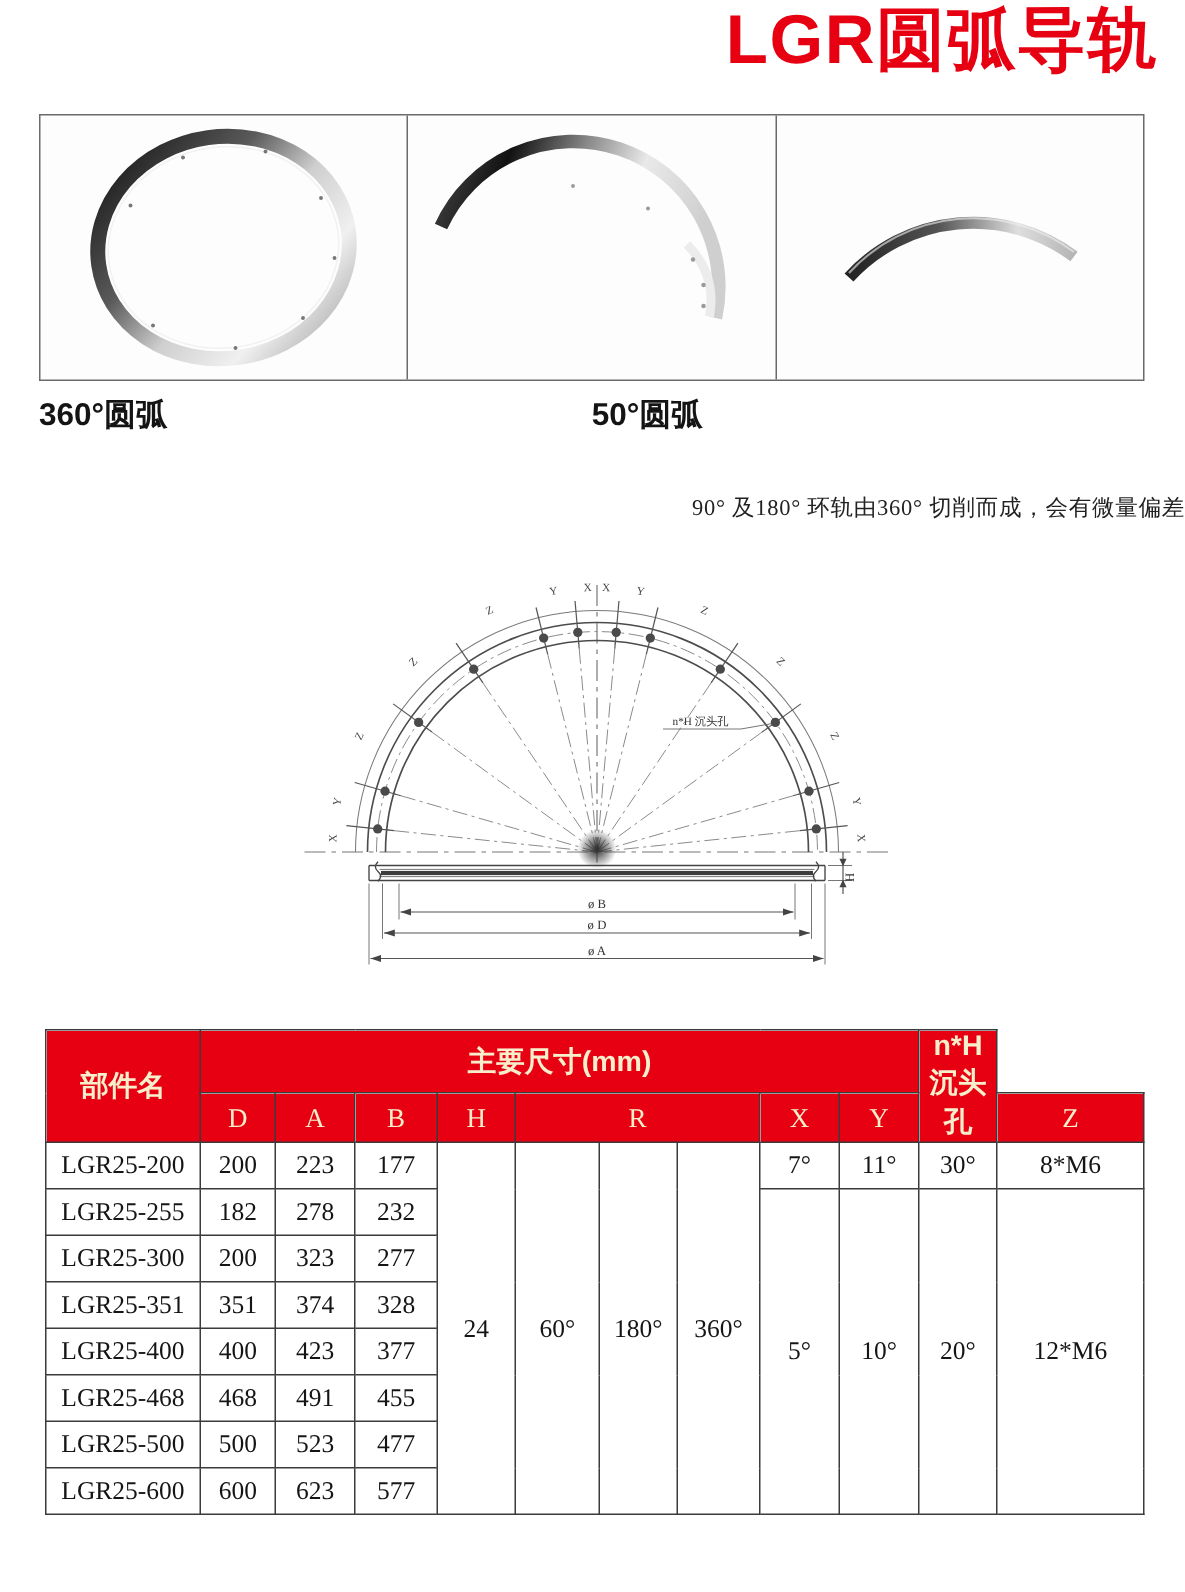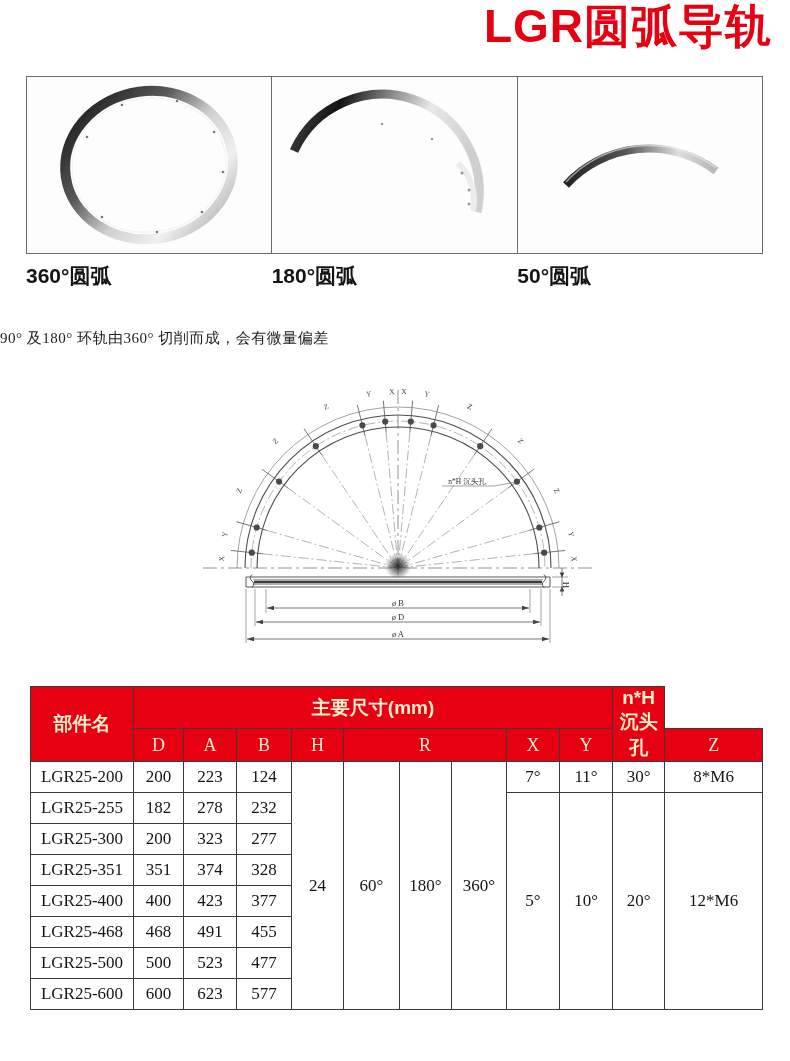--- a/index.html
+++ b/index.html
@@ -11,21 +11,21 @@
 
   .gallery{position:absolute;left:26px;top:76px;width:735px;height:176px;
            border:1px solid #6b6b6b;display:flex;background:#fdfdfd;}
   .panel{flex:1 1 0;border-right:1px solid #6b6b6b;overflow:hidden;}
   .panel:last-child{border-right:none;}
   .panel svg{display:block;}
 
   .captions{position:absolute;left:26px;top:262px;width:737px;display:flex;}
   .caption{flex:1 1 0;font-size:21px;font-weight:700;color:#141414;}
 
-  .note{position:absolute;left:0;top:329px;width:790px;text-align:left;
+  .note{position:absolute;left:0;top:329px;width:790px;text-align:right;
         font-family:"Liberation Serif",serif;font-size:15px;color:#222;letter-spacing:.5px;}
 
   .diagram{position:absolute;left:0;top:382px;}
   .dd{stroke:#7d7d7d;stroke-width:.6;fill:none;stroke-dasharray:10 3 2 3;}
   .cl{stroke:#777;stroke-width:.8;fill:none;stroke-dasharray:14 4 3 4;}
   .arc{stroke:#4c4c4c;stroke-width:1.1;fill:none;}
   .arcthin{stroke:#7a7a7a;stroke-width:.7;fill:none;}
   .tick{stroke:#555;stroke-width:.8;}
   .hole{fill:#4a4a4a;}
   .alab{font:7.5px "Liberation Serif",serif;fill:#444;}
@@ -111,21 +111,20 @@
         </linearGradient>
       </defs>
       <path d="M48,108 A112,112 0 0 1 198,94" fill="none" stroke="url(#mg3)" stroke-width="8"></path>
       <path d="M48,105 A112,112 0 0 1 198,91" fill="none" stroke="#f0f0f0" stroke-width="1.4" opacity="0.6"></path>
     </svg>
   </div>
 </div>
 
 <div class="captions">
   <div class="caption">360°圆弧</div>
-  <div class="caption">180°圆弧</div>
   <div class="caption">50°圆弧</div>
 </div>
 
 <div class="note">90° 及180° 环轨由360° 切削而成，会有微量偏差</div>
 
 <div class="diagram">
   <svg id="diagSvg" width="790" height="286" viewBox="0 0 790 286">
     <defs>
       <radialGradient id="cg">
         <stop offset="0" stop-color="#2e2e2e"></stop>
@@ -256,21 +255,21 @@
       <th class="letter">X</th>
       <th class="letter">Y</th>
       <th class="letter">Z</th>
     </tr>
   </thead>
   <tbody>
     <tr>
       <td>LGR25-200</td>
       <td>200</td>
       <td>223</td>
-      <td>124</td>
+      <td>177</td>
       <td rowspan="8">24</td>
       <td rowspan="8">60°</td>
       <td rowspan="8">180°</td>
       <td rowspan="8">360°</td>
       <td>7°</td>
       <td>11°</td>
       <td>30°</td>
       <td>8*M6</td>
     </tr>
     <tr>

